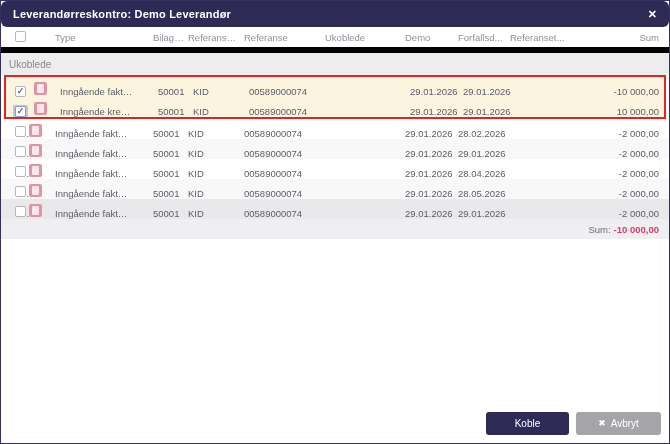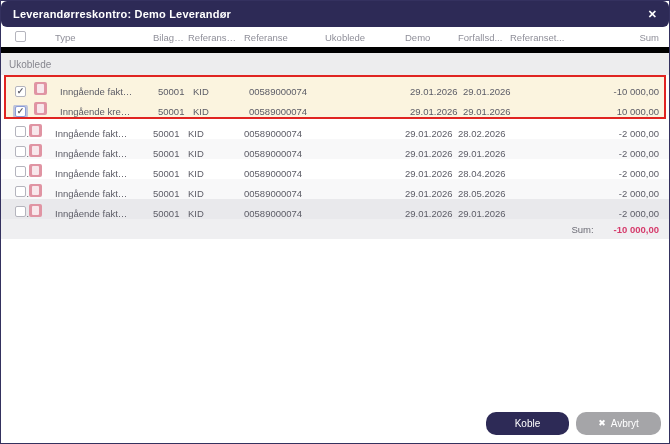--- a/index.html
+++ b/index.html
@@ -103,29 +103,29 @@
     position: absolute; left: 3px; top: 2px;
     width: 7px; height: 9px;
     background: rgba(255,255,255,.78);
     border-radius: 1px;
   }
 
   
   .sum-row {
     height: 20px; background: #efeff1;
     display: flex; align-items: center; justify-content: flex-end;
-    gap: 20px; padding-right: 10px; font-size: 9.5px;
+    gap: 3px; padding-right: 10px; font-size: 9.5px;
   }
   .sum-row .sum-label { color: #6b6b75; }
   .sum-row .sum-value { color: #d63a6b; font-weight: 700; }
 
   
   .footer { position: absolute; right: 8px; bottom: 8px; display: flex; gap: 7px; }
   .btn {
-    height: 23px; border: none; border-radius: 10px;
+    height: 23px; border: none; border-radius: 3px;
     color: #fff; font-size: 10px; font-family: inherit;
     display: inline-flex; align-items: center; justify-content: center;
     cursor: pointer;
   }
   .btn-koble { width: 83px; background: #2d2a56; }
   .btn-avbryt { width: 85px; background: #a5a5a8; gap: 5px; }
   .btn-avbryt .x-icon { font-size: 9px; line-height: 1; }
 </style>
 </head>
 <body>

